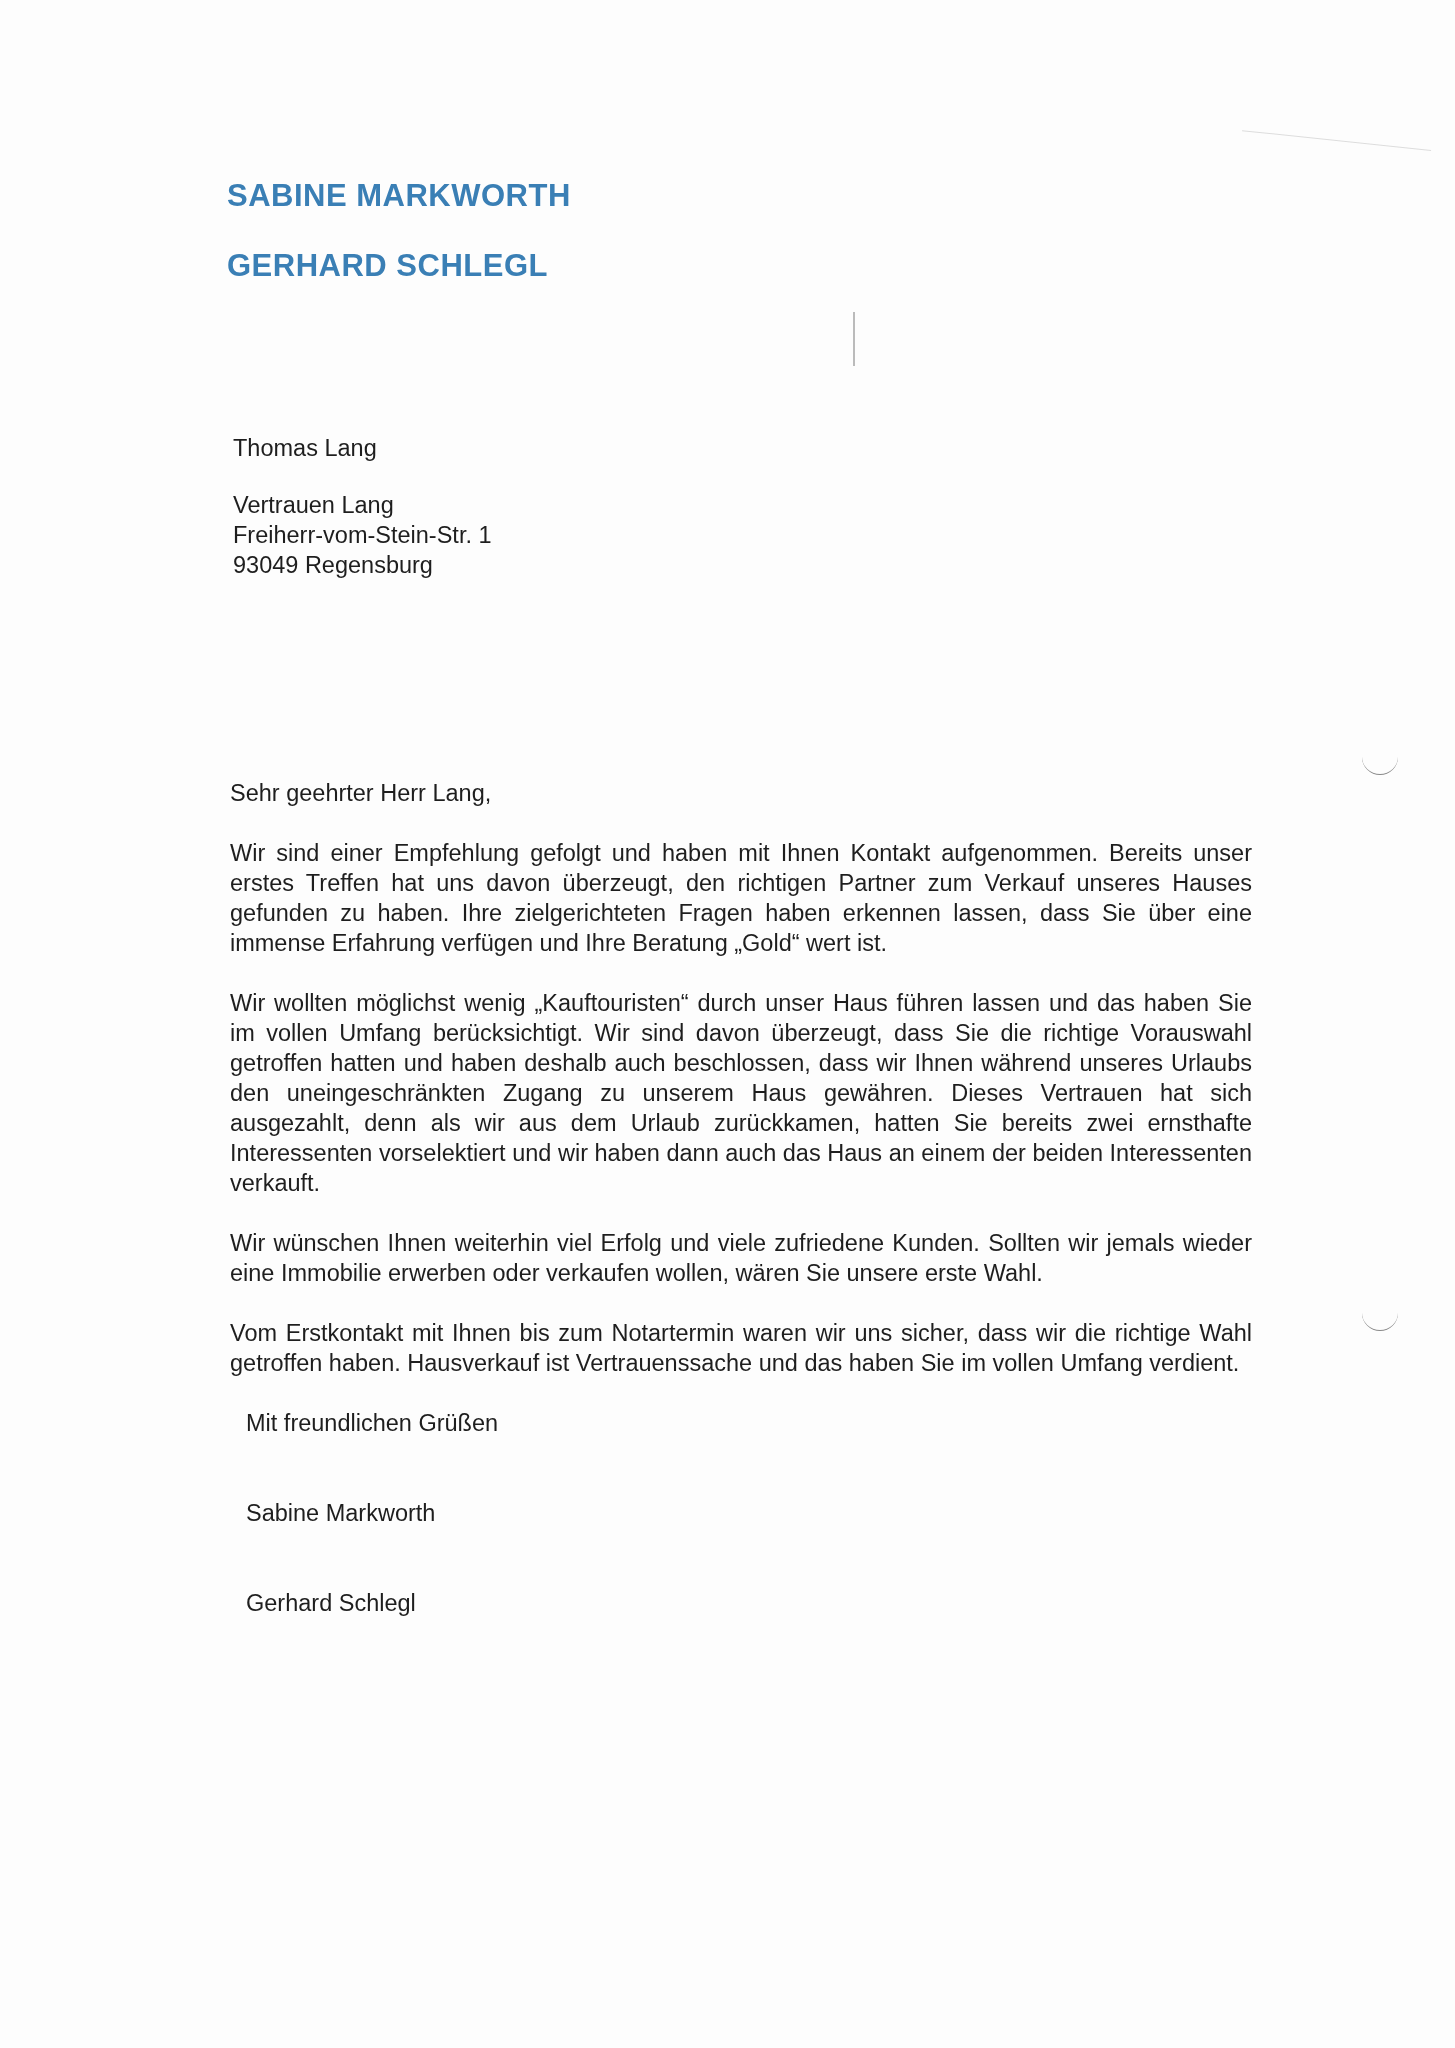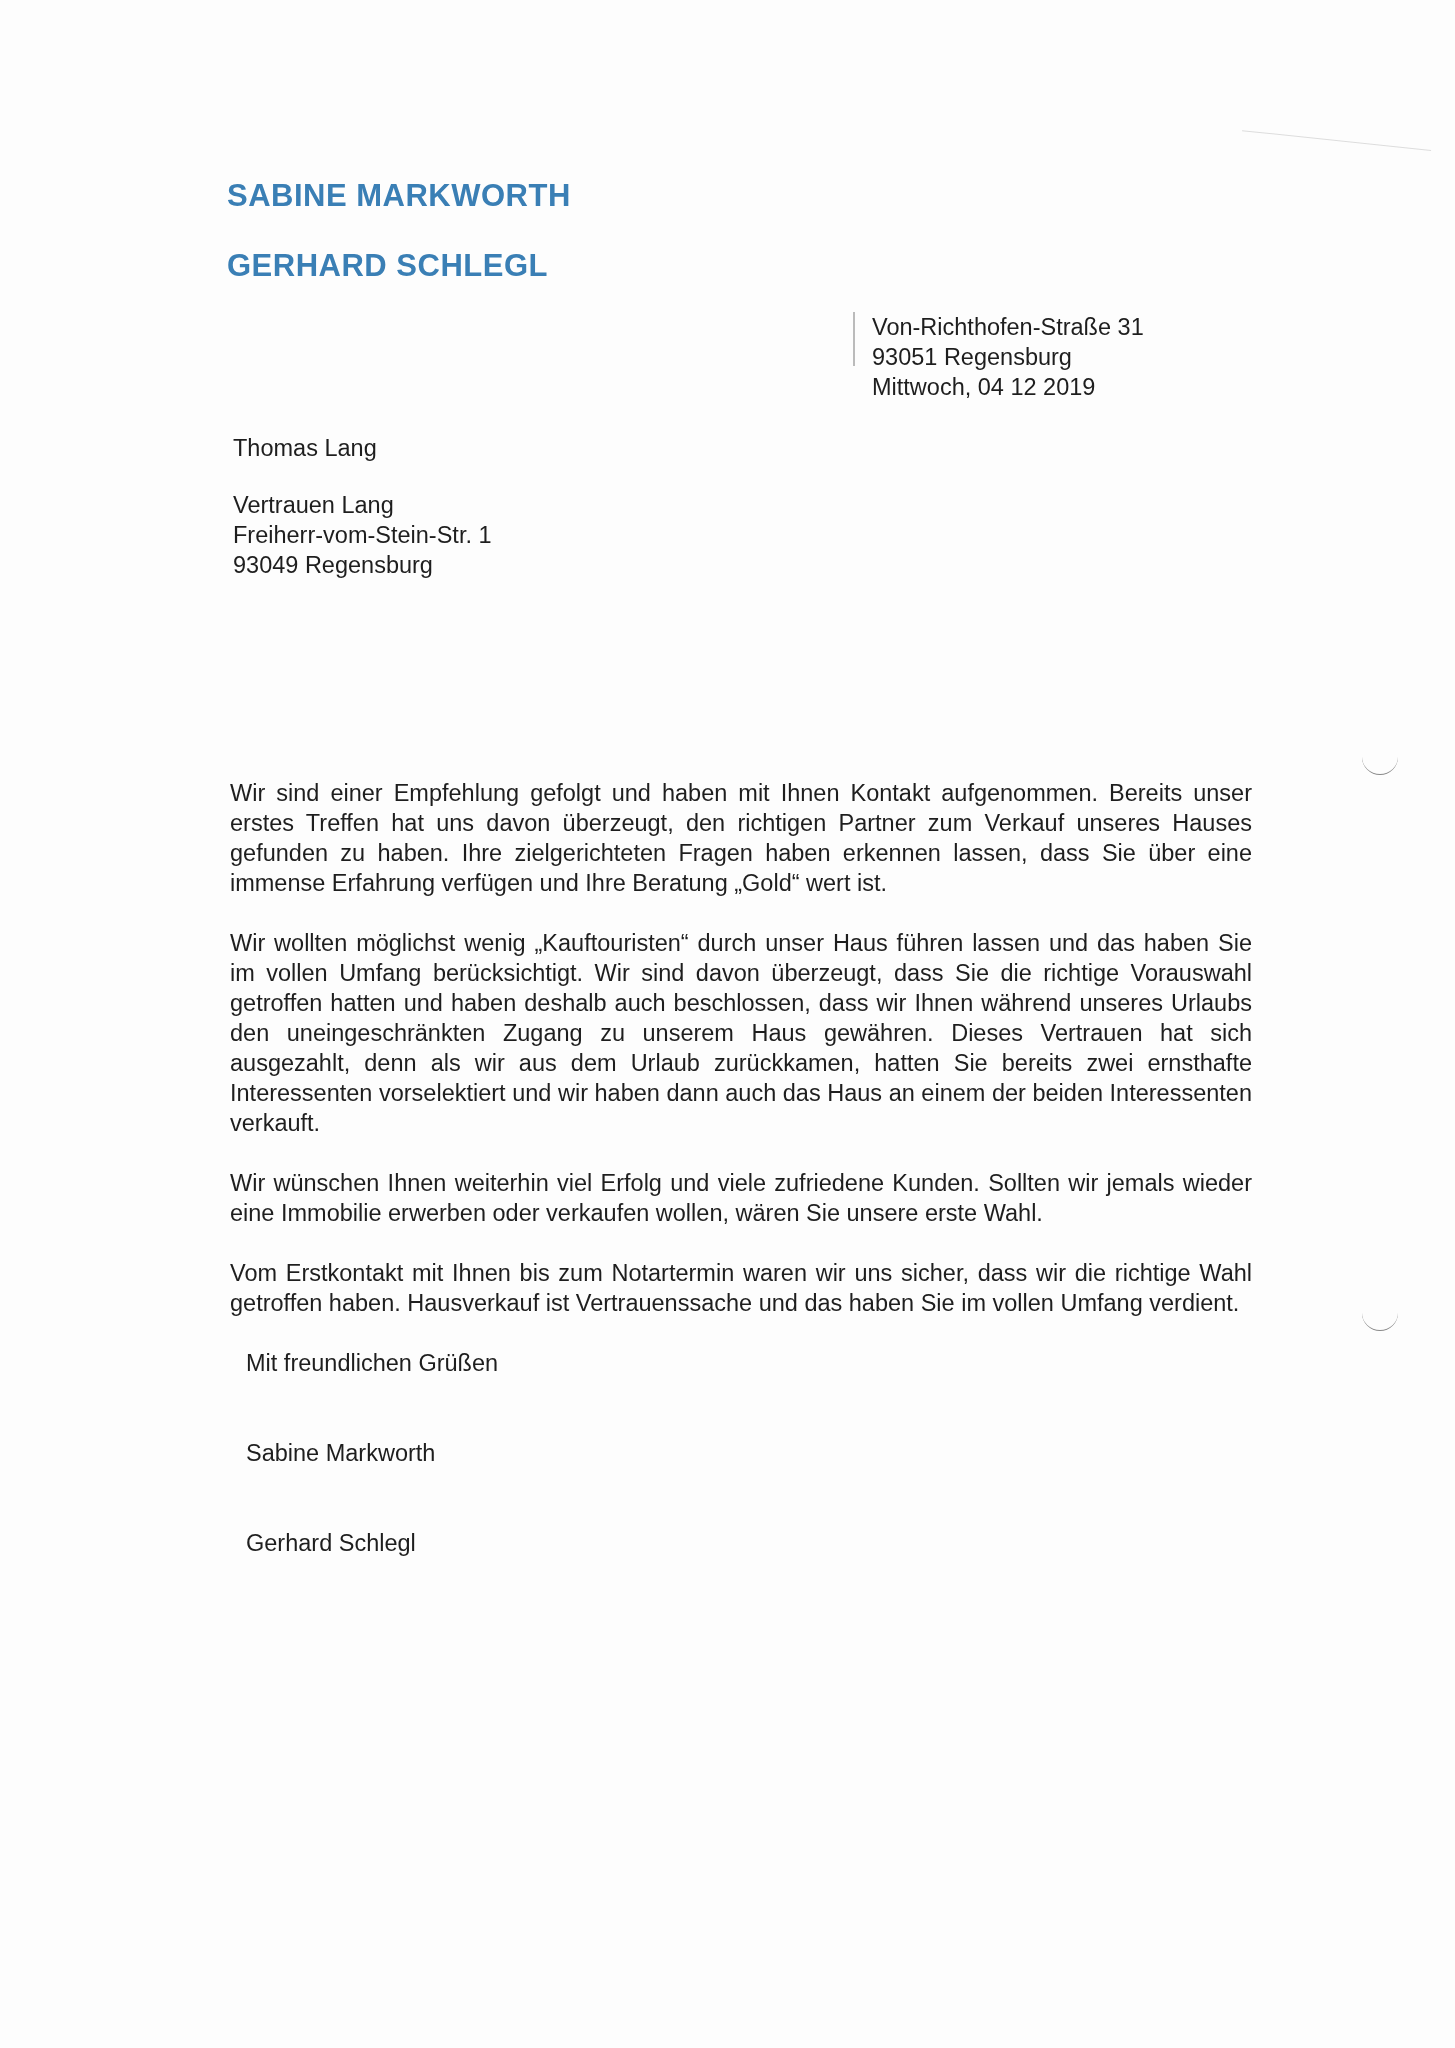--- a/index.html
+++ b/index.html
@@ -21,34 +21,30 @@
 </head>
 <body>
 
 <div class="page">
   <div class="crease"></div>
 
   <div class="hdr" style="top:178px">SABINE MARKWORTH</div>
   <div class="hdr" style="top:248px">GERHARD SCHLEGL</div>
 
   <div class="addr-rule"></div>
-  <div class="addr">
-    <div>Von-Richthofen-Straße 31</div>
-    <div>93051 Regensburg</div>
-    <div>Mittwoch, 04 12 2019</div>
-  </div>
 
   <div class="recip" style="top:433px">Thomas Lang</div>
   <div class="recip" style="top:490px">
     <div>Vertrauen Lang</div>
     <div>Freiherr-vom-Stein-Str. 1</div>
     <div>93049 Regensburg</div>
   </div>
 
   <div class="body" style="top:778px">
+    <p class="para" style="text-align:left">Sehr geehrter Herr Lang,</p>
     <p class="para">Wir sind einer Empfehlung gefolgt und haben mit Ihnen Kontakt aufgenommen. Bereits unser erstes Treffen hat uns davon überzeugt, den richtigen Partner zum Verkauf unseres Hauses gefunden zu haben. Ihre zielgerichteten Fragen haben erkennen lassen, dass Sie über eine immense Erfahrung verfügen und Ihre Beratung „Gold“ wert ist.</p>
     <p class="para">Wir wollten möglichst wenig „Kauftouristen“ durch unser Haus führen lassen und das haben Sie im vollen Umfang berücksichtigt. Wir sind davon überzeugt, dass Sie die richtige Vorauswahl getroffen hatten und haben deshalb auch beschlossen, dass wir Ihnen während unseres Urlaubs den uneingeschränkten Zugang zu unserem Haus gewähren. Dieses Vertrauen hat sich ausgezahlt, denn als wir aus dem Urlaub zurückkamen, hatten Sie bereits zwei ernsthafte Interessenten vorselektiert und wir haben dann auch das Haus an einem der beiden Interessenten verkauft.</p>
     <p class="para">Wir wünschen Ihnen weiterhin viel Erfolg und viele zufriedene Kunden. Sollten wir jemals wieder eine Immobilie erwerben oder verkaufen wollen, wären Sie unsere erste Wahl.</p>
     <p class="para">Vom Erstkontakt mit Ihnen bis zum Notartermin waren wir uns sicher, dass wir die richtige Wahl getroffen haben. Hausverkauf ist Vertrauenssache und das haben Sie im vollen Umfang verdient.</p>
     <p class="line">Mit freundlichen Grüßen</p>
     <div class="gap"></div>
     <p class="line">Sabine Markworth</p>
     <div class="gap"></div>
     <p class="line">Gerhard Schlegl</p>
   </div>

